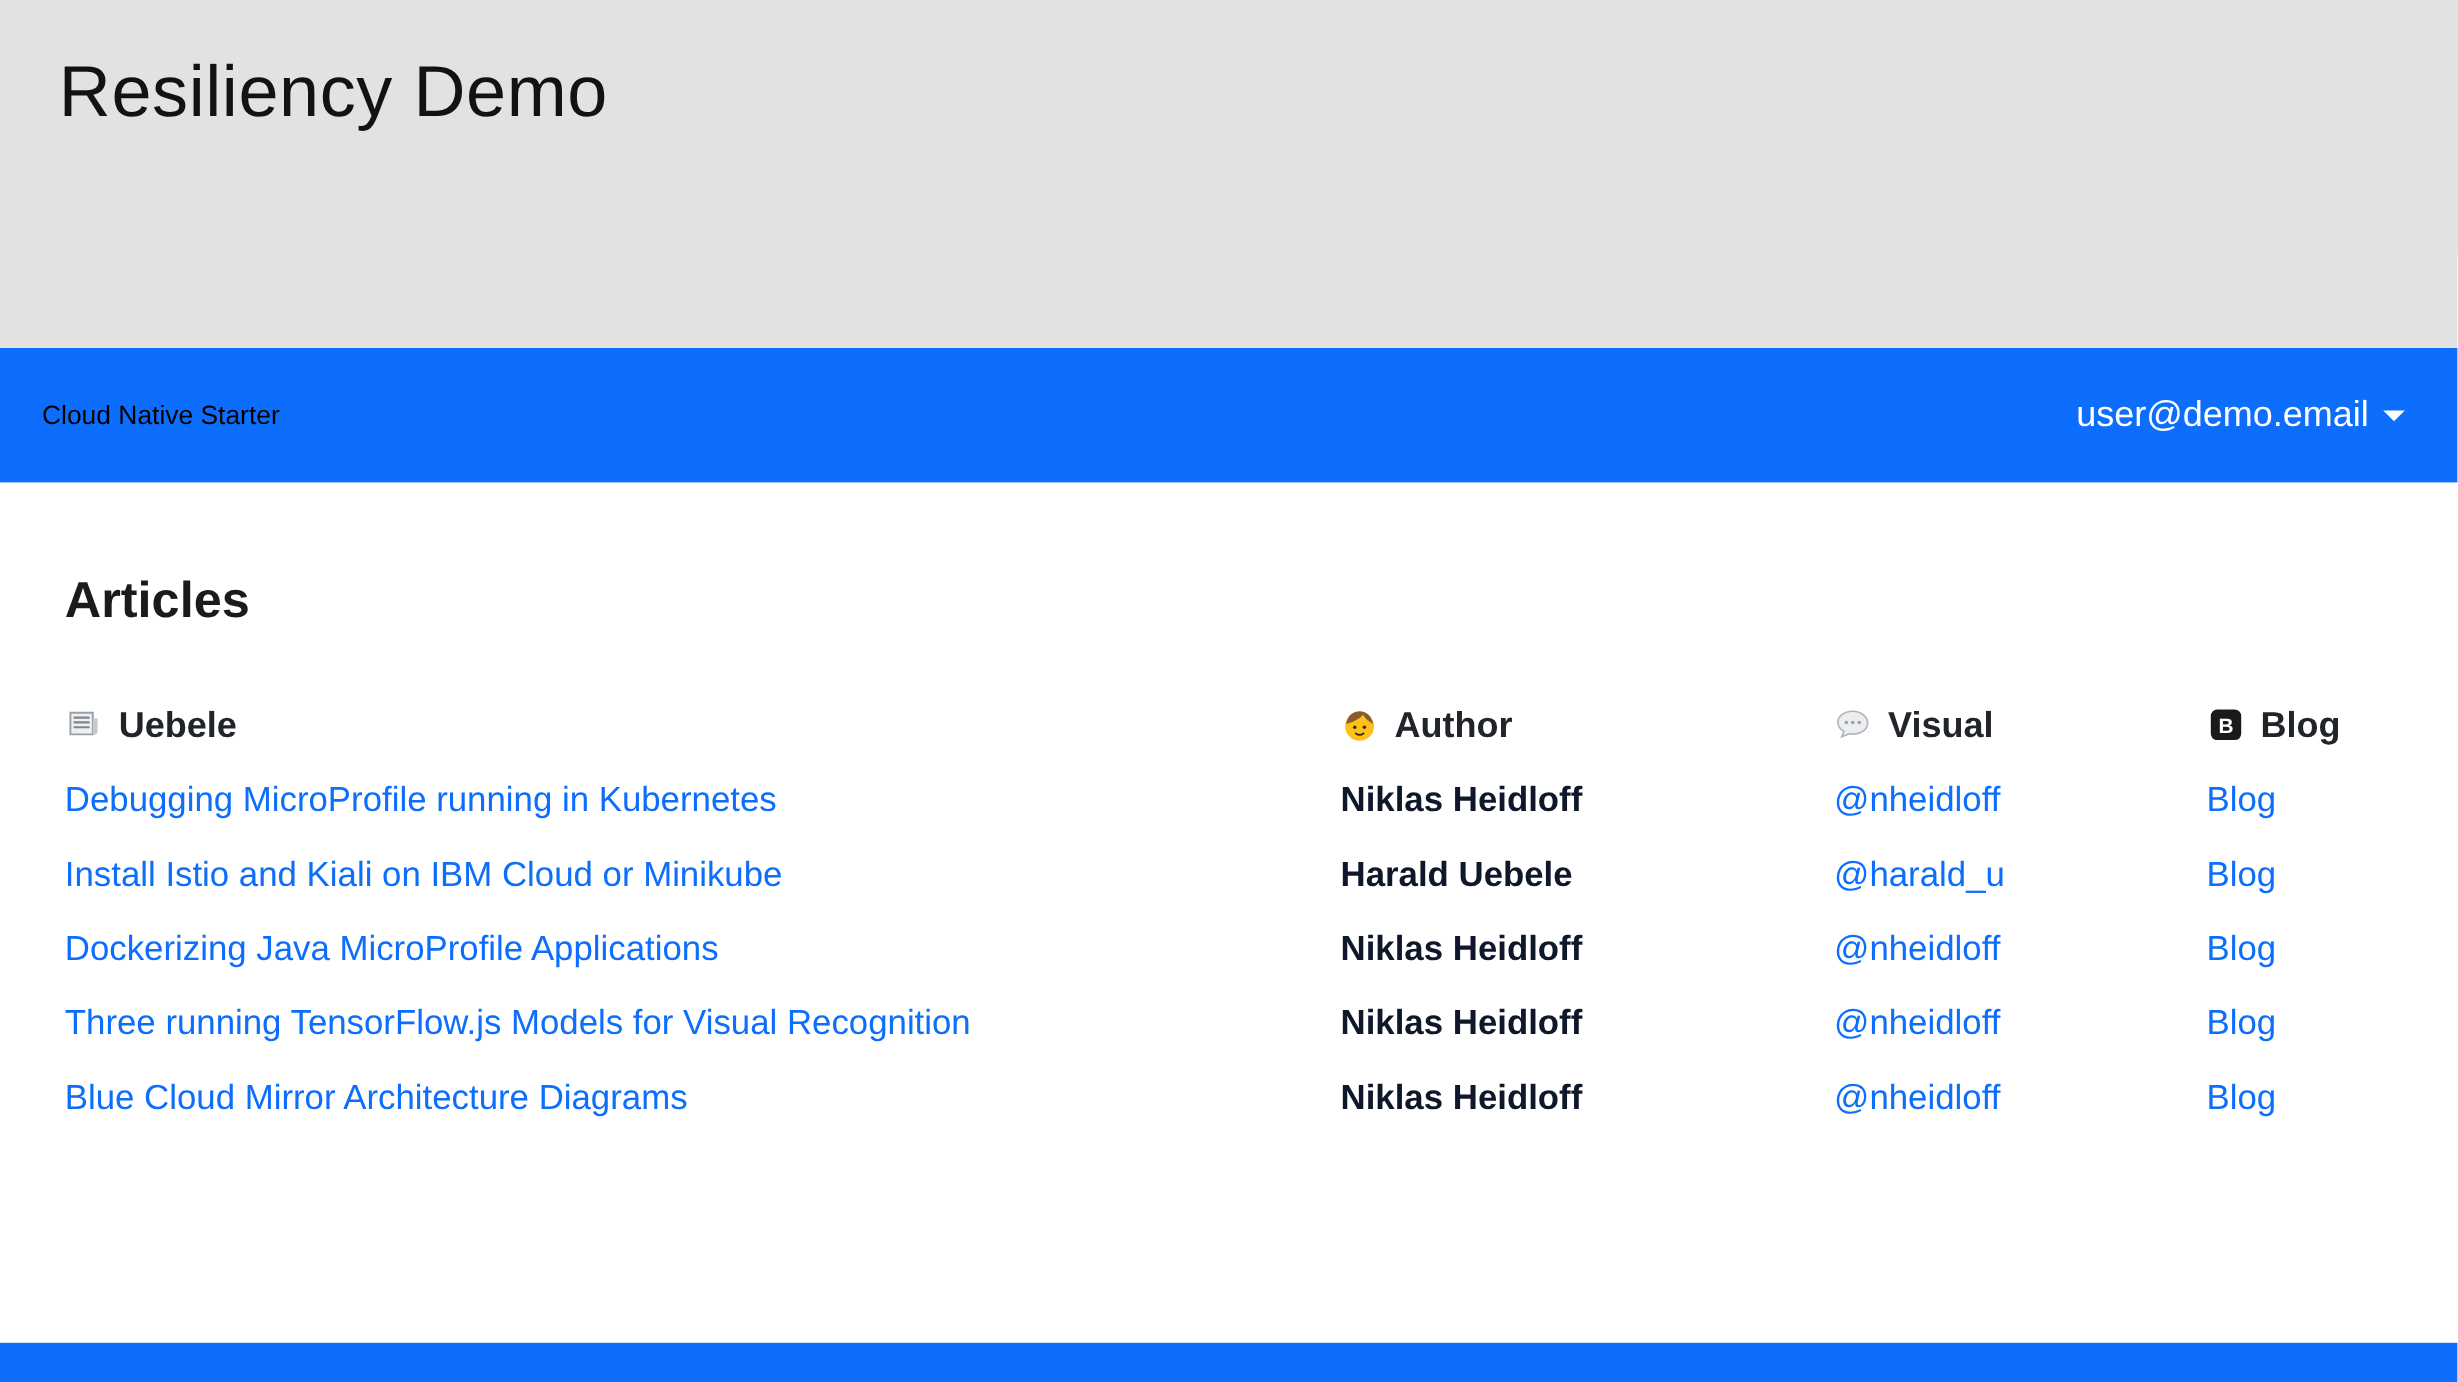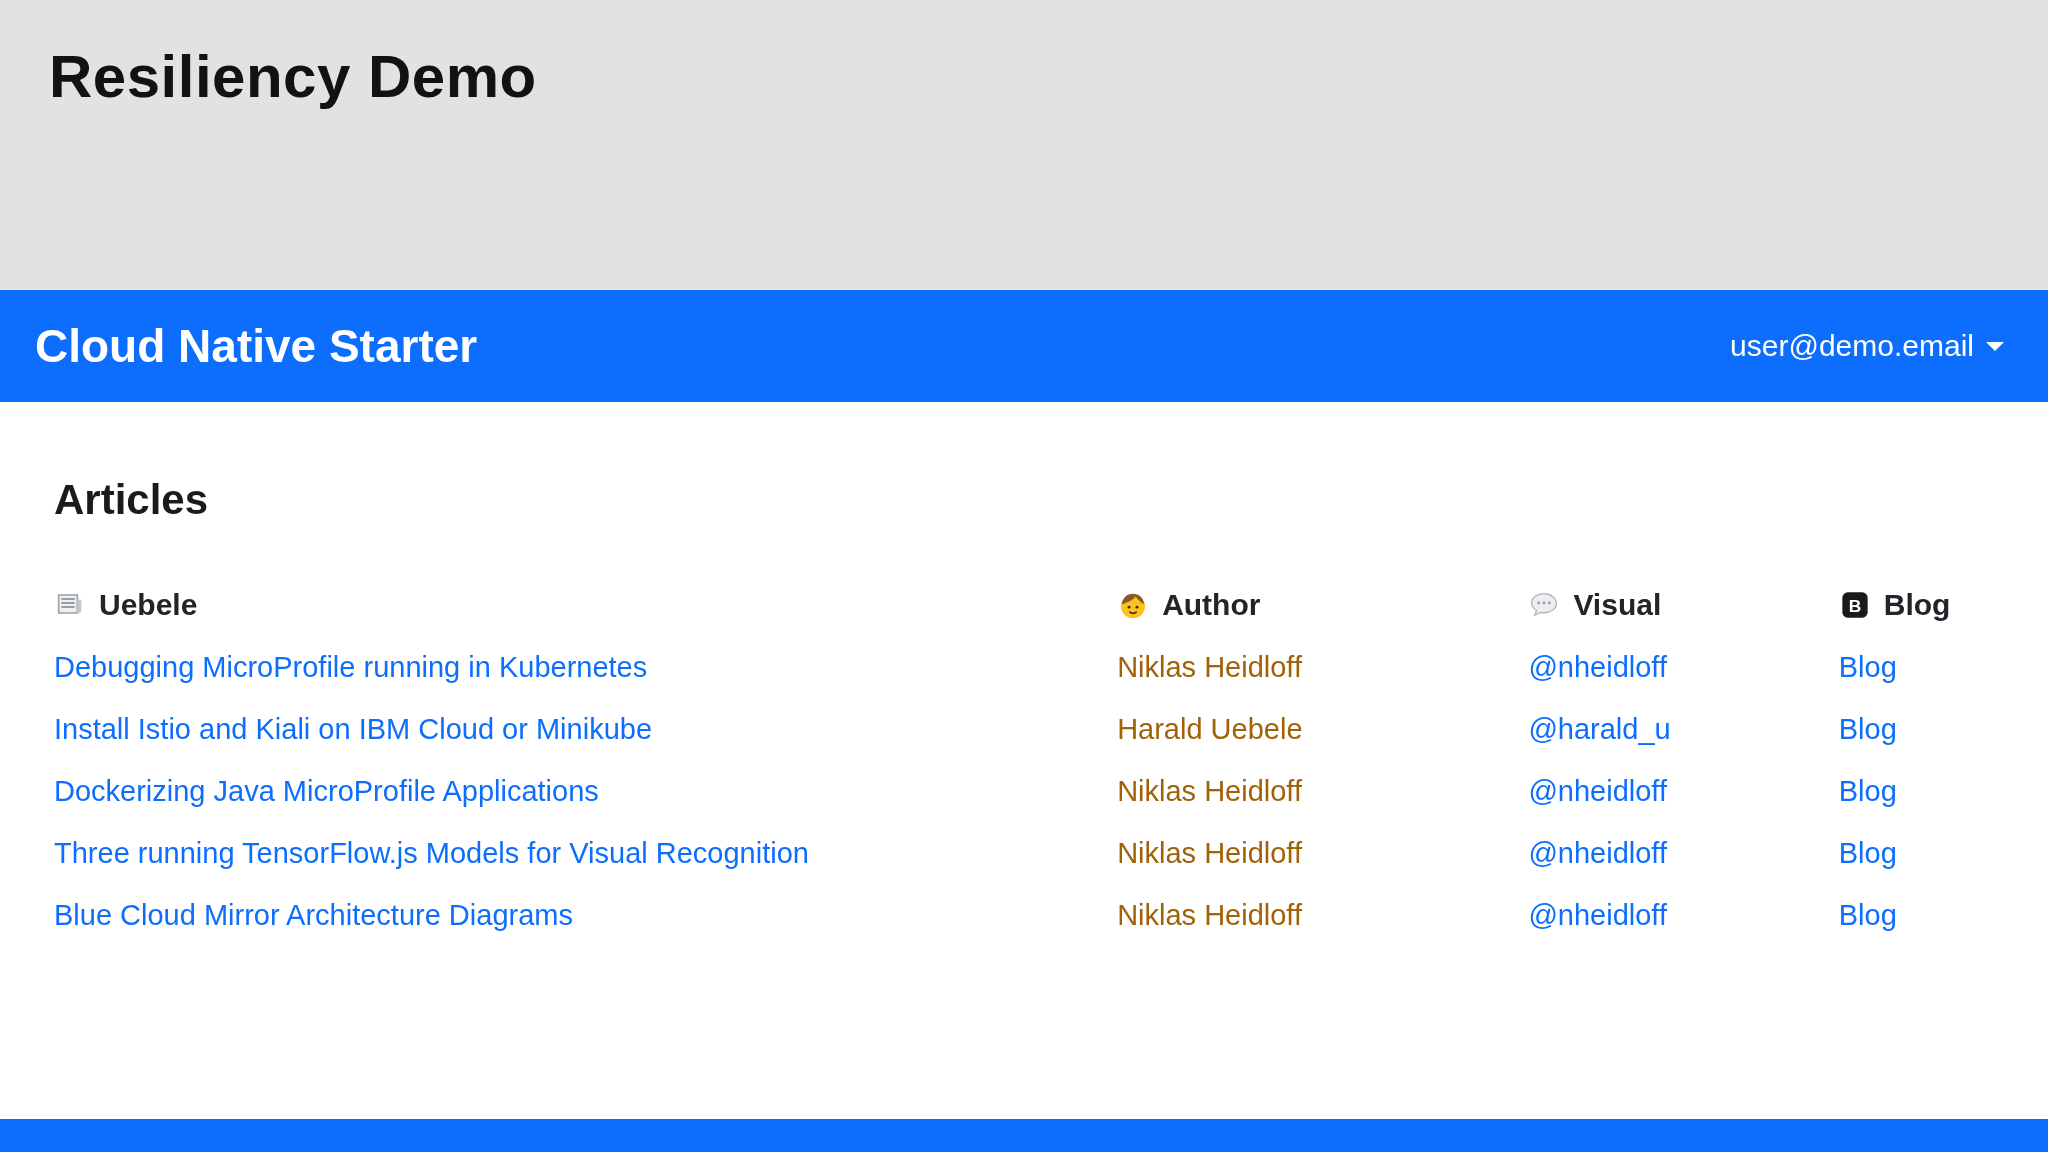--- a/index.html
+++ b/index.html
@@ -16,38 +16,38 @@
 
   
   .hero {
     height: 290px;
     background: #e2e2e2;
     padding: 42px 0 0 49px;
   }
   .hero h1 {
     margin: 0;
     font-size: 60px;
-    font-weight: 700;
+    font-weight: 400;
     color: #121212;
     letter-spacing: 0.5px;
   }
 
   
   .navbar {
     height: 112px;
     background: #0d6efd;
     display: flex;
     align-items: center;
     justify-content: space-between;
     padding: 0 44px 0 35px;
   }
   .navbar .brand {
-    color: #ffffff;
-    font-size: 46px;
-    font-weight: 700;
+    color: #000000;
+    font-size: 22px;
+    font-weight: 400;
     cursor: pointer;
   }
   .user-menu {
     display: flex;
     align-items: center;
     color: #ffffff;
     font-size: 30px;
     cursor: pointer;
   }
   .user-menu .caret {
@@ -99,21 +99,21 @@
     margin-right: 13px;
     vertical-align: -6px;
   }
   .col-icon svg { width: 100%; height: 100%; display: block; }
 
   a.lnk {
     color: #0d6efd;
     text-decoration: none;
     cursor: pointer;
   }
-  .author-cell { color: #a16207; }
+  .author-cell { color: #0f172a; font-weight: bold; }
 
   
   .footer-bar {
     position: absolute;
     left: 0;
     bottom: 0;
     width: 100%;
     height: 33px;
     background: #0d6efd;
   }

